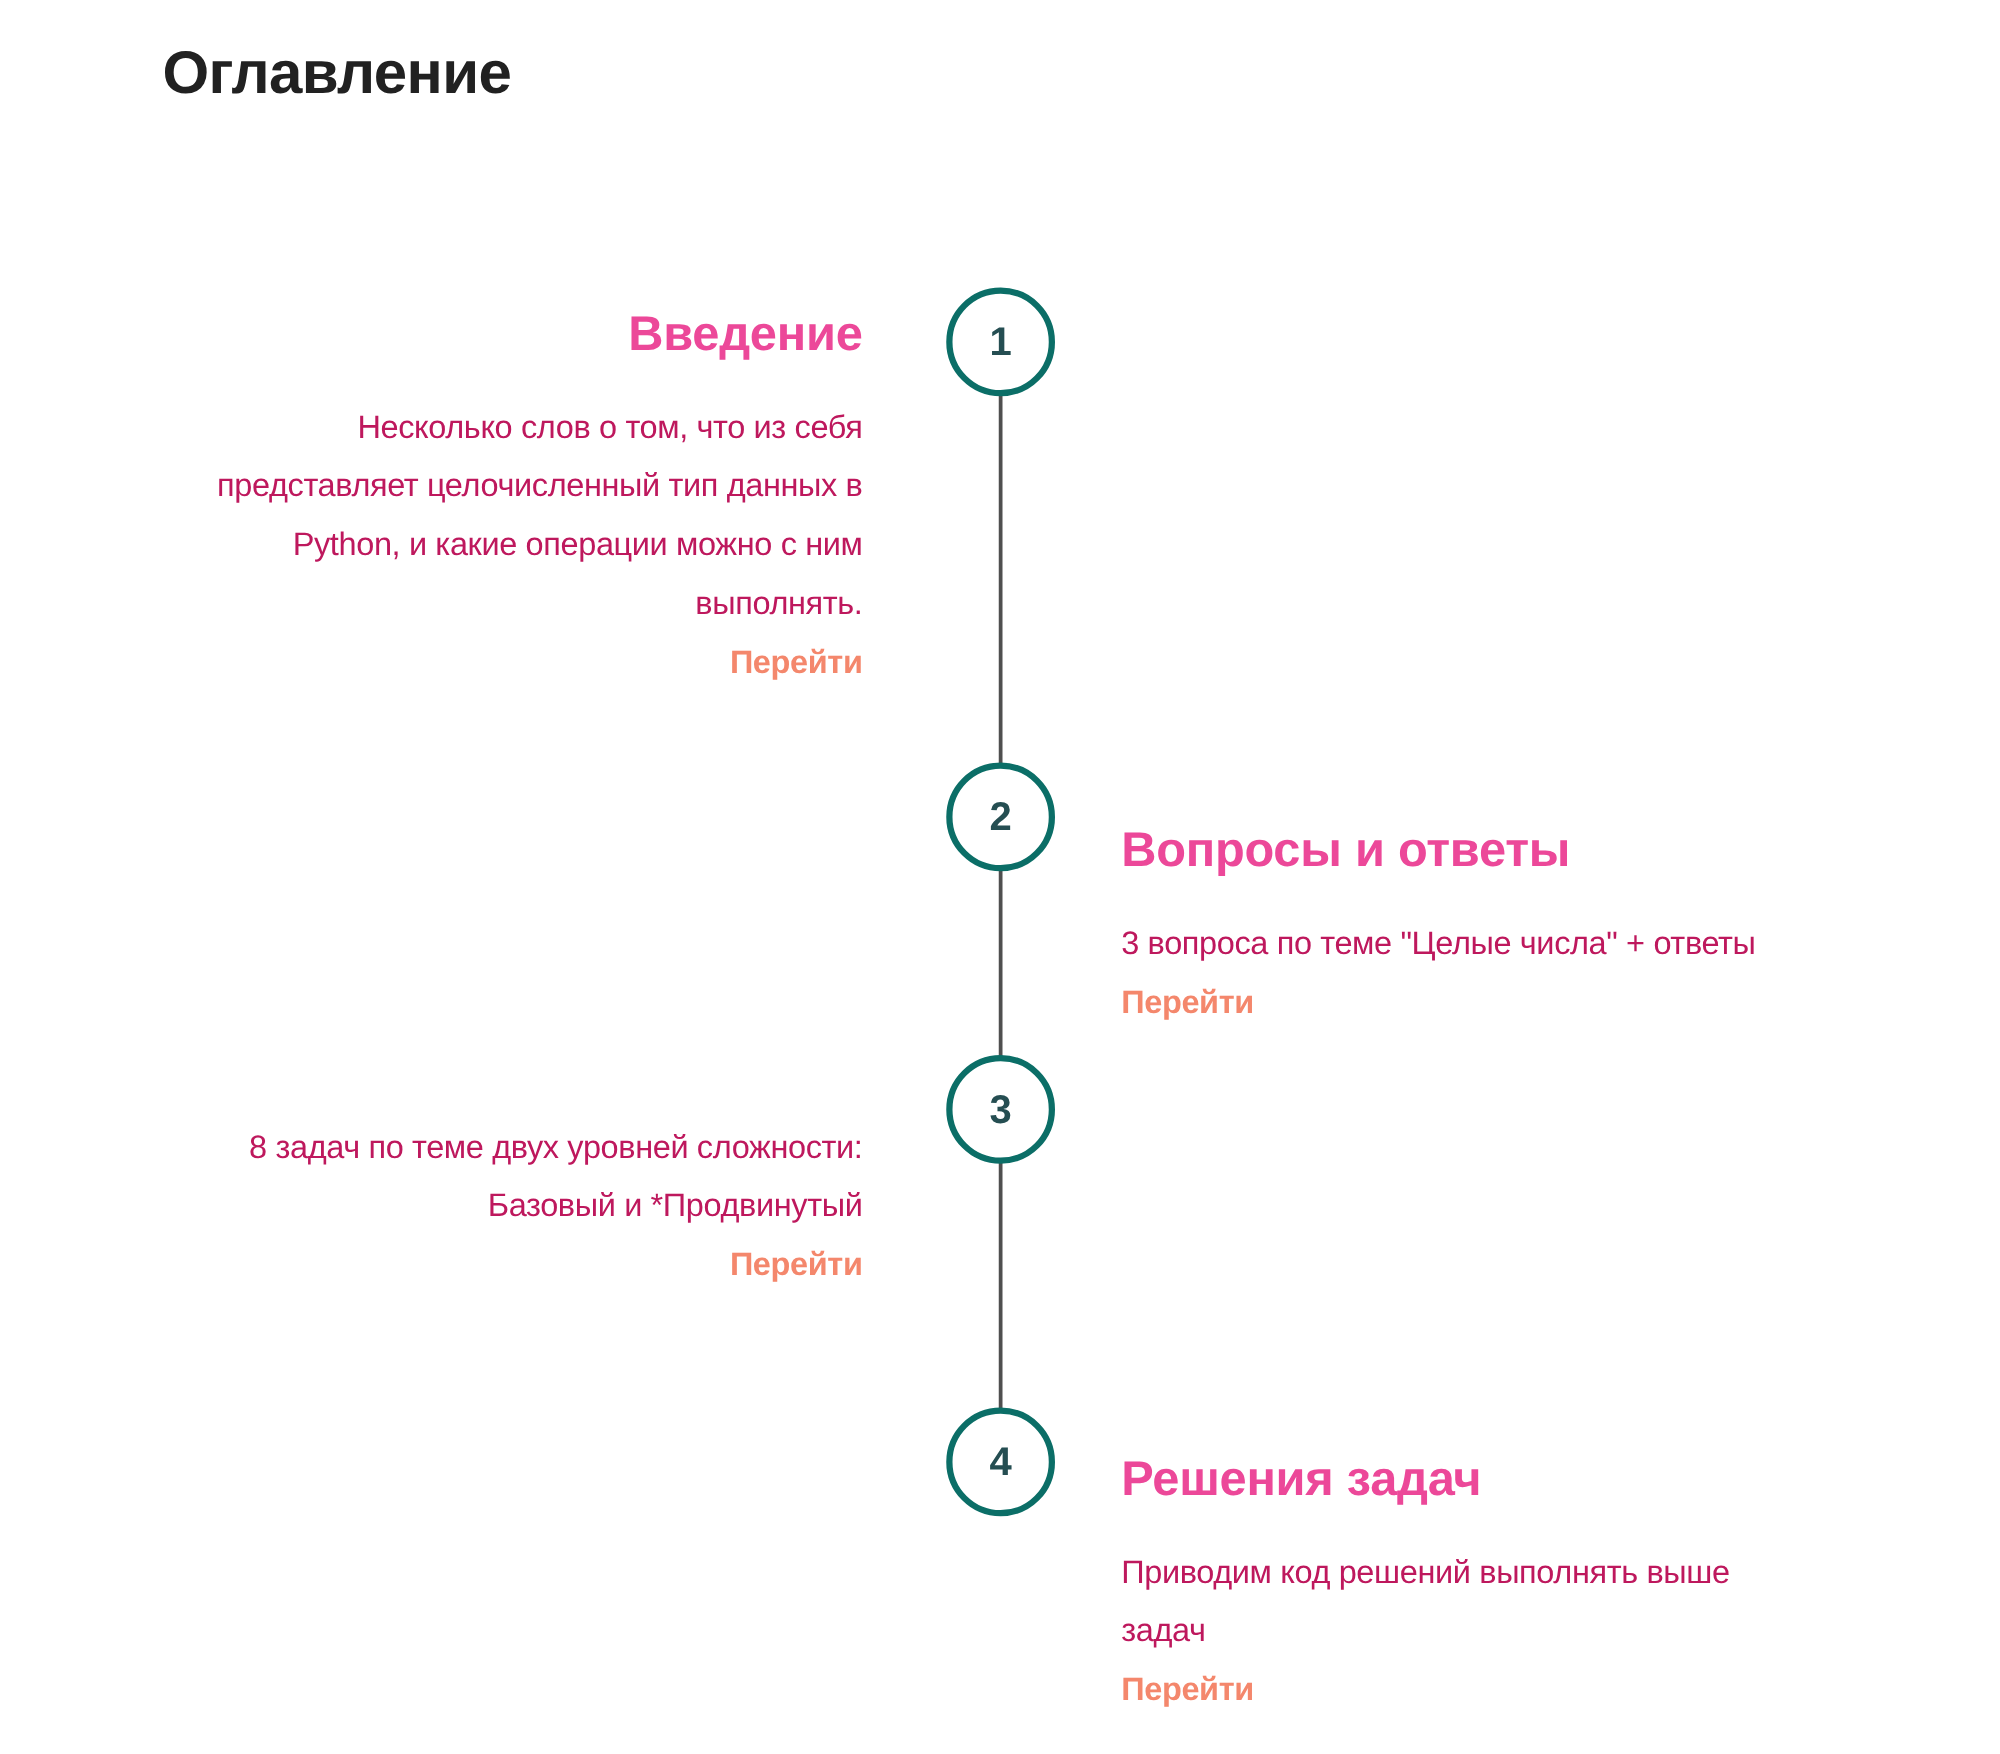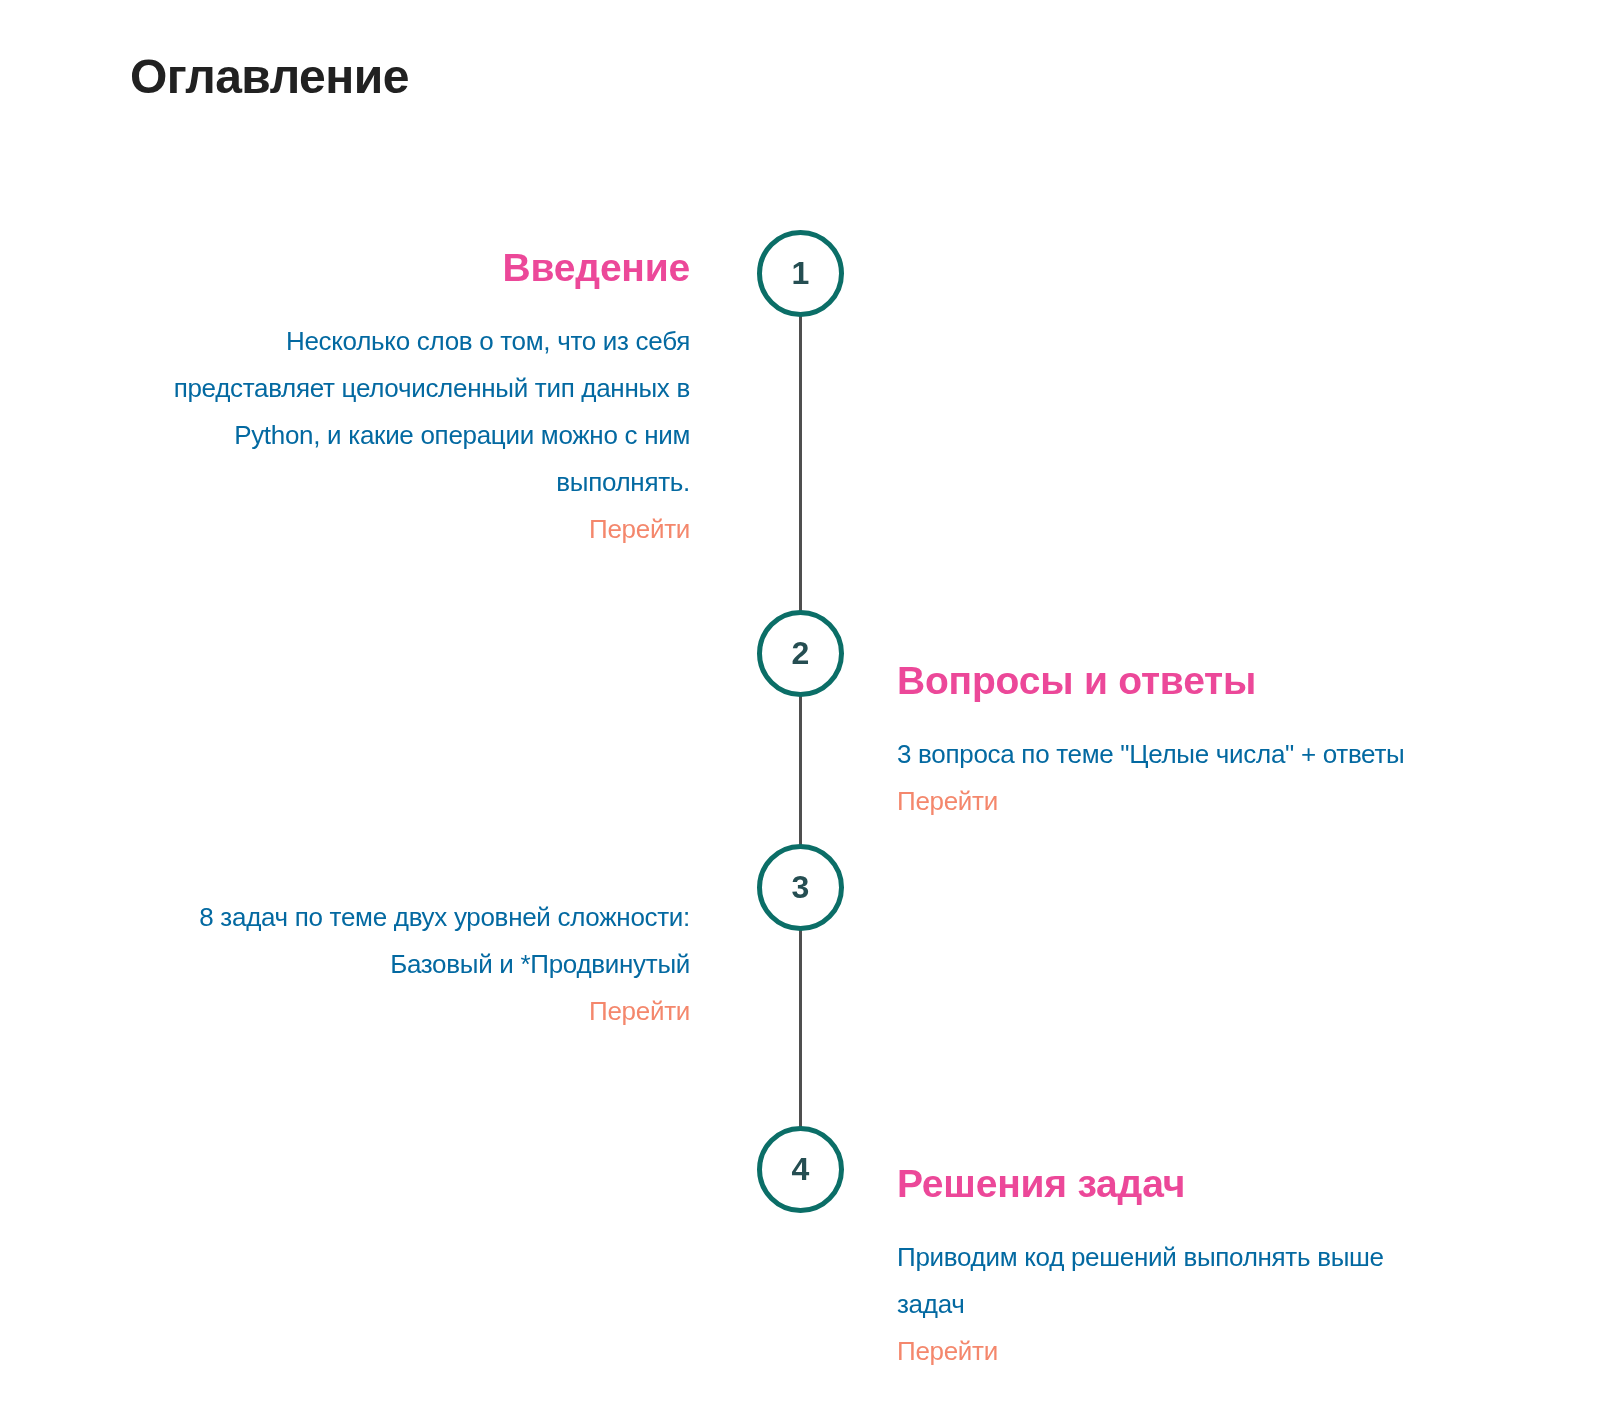--- a/index.html
+++ b/index.html
@@ -11,21 +11,21 @@
   .canvas {
     position: relative;
     width: 1600px;
     height: 1403px;
     background: #ffffff;
     overflow: hidden;
   }
   .page-title {
     position: absolute;
     left: 130px;
-    top: 48px;
+    top: 30px;
     margin: 0;
     font-size: 48px;
     line-height: 58px;
     font-weight: 700;
     color: #212121;
     letter-spacing: -0.5px;
   }
   
   .tl-line {
     position: absolute;
@@ -85,32 +85,33 @@
     line-height: 36px;
     font-weight: 700;
     color: #ec4899;
     letter-spacing: -0.2px;
   }
   .toc-desc {
     margin: 32px 0 0 0;
     font-size: 26px;
     line-height: 47px;
     font-weight: 400;
-    color: #0369a1;
+    color: #be185d;
     letter-spacing: -0.3px;
   }
   .toc-link {
     display: block;
     margin: 0;
     font-size: 26px;
     line-height: 47px;
     color: #f4876c;
     text-decoration: none;
     cursor: pointer;
     letter-spacing: -0.3px;
+    font-weight: bold;
   }
 </style>
 </head>
 <body>
 
 <div class="canvas">
 
   <h1 class="page-title">Оглавление</h1>
 
   <div class="tl-line"></div>

